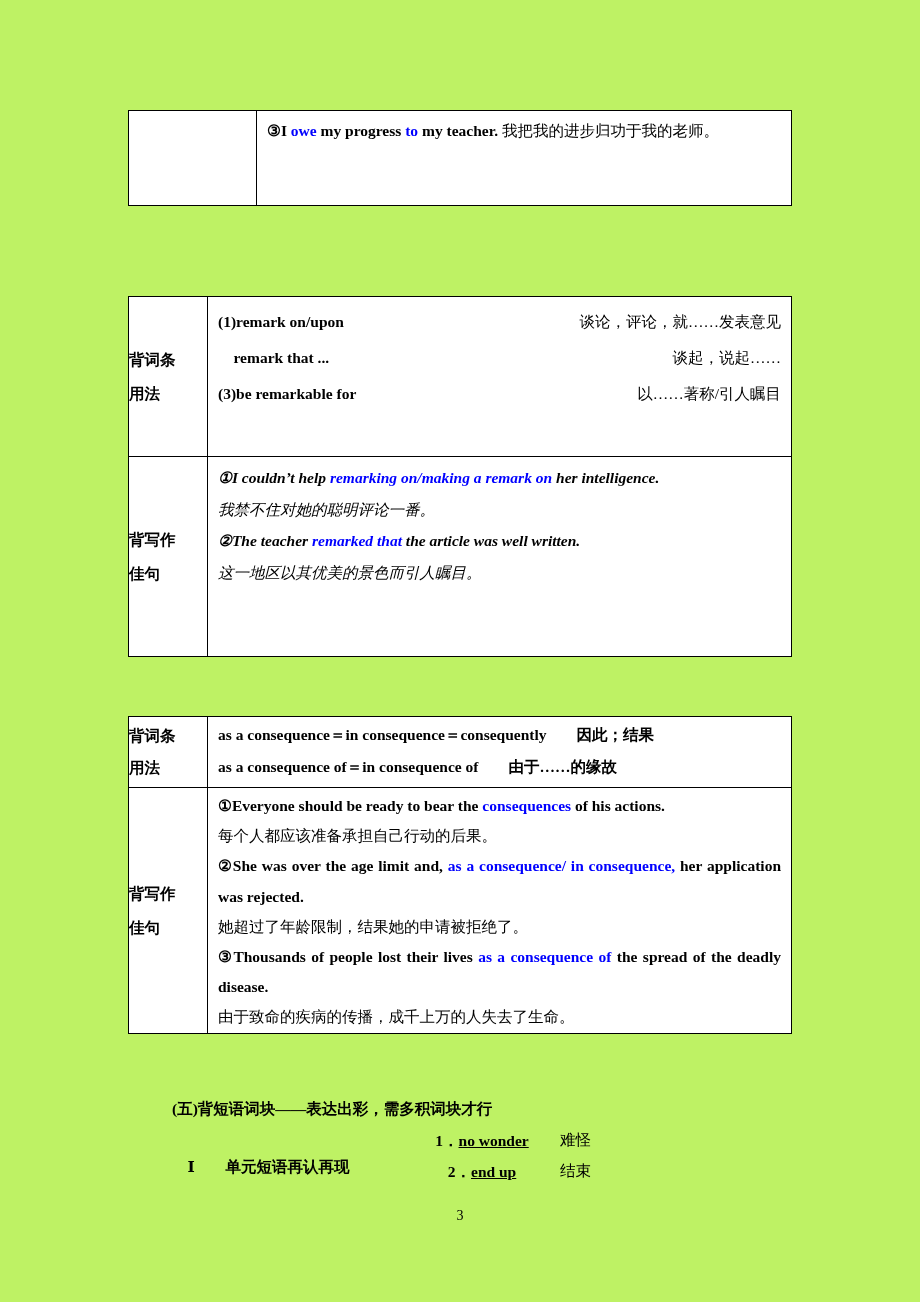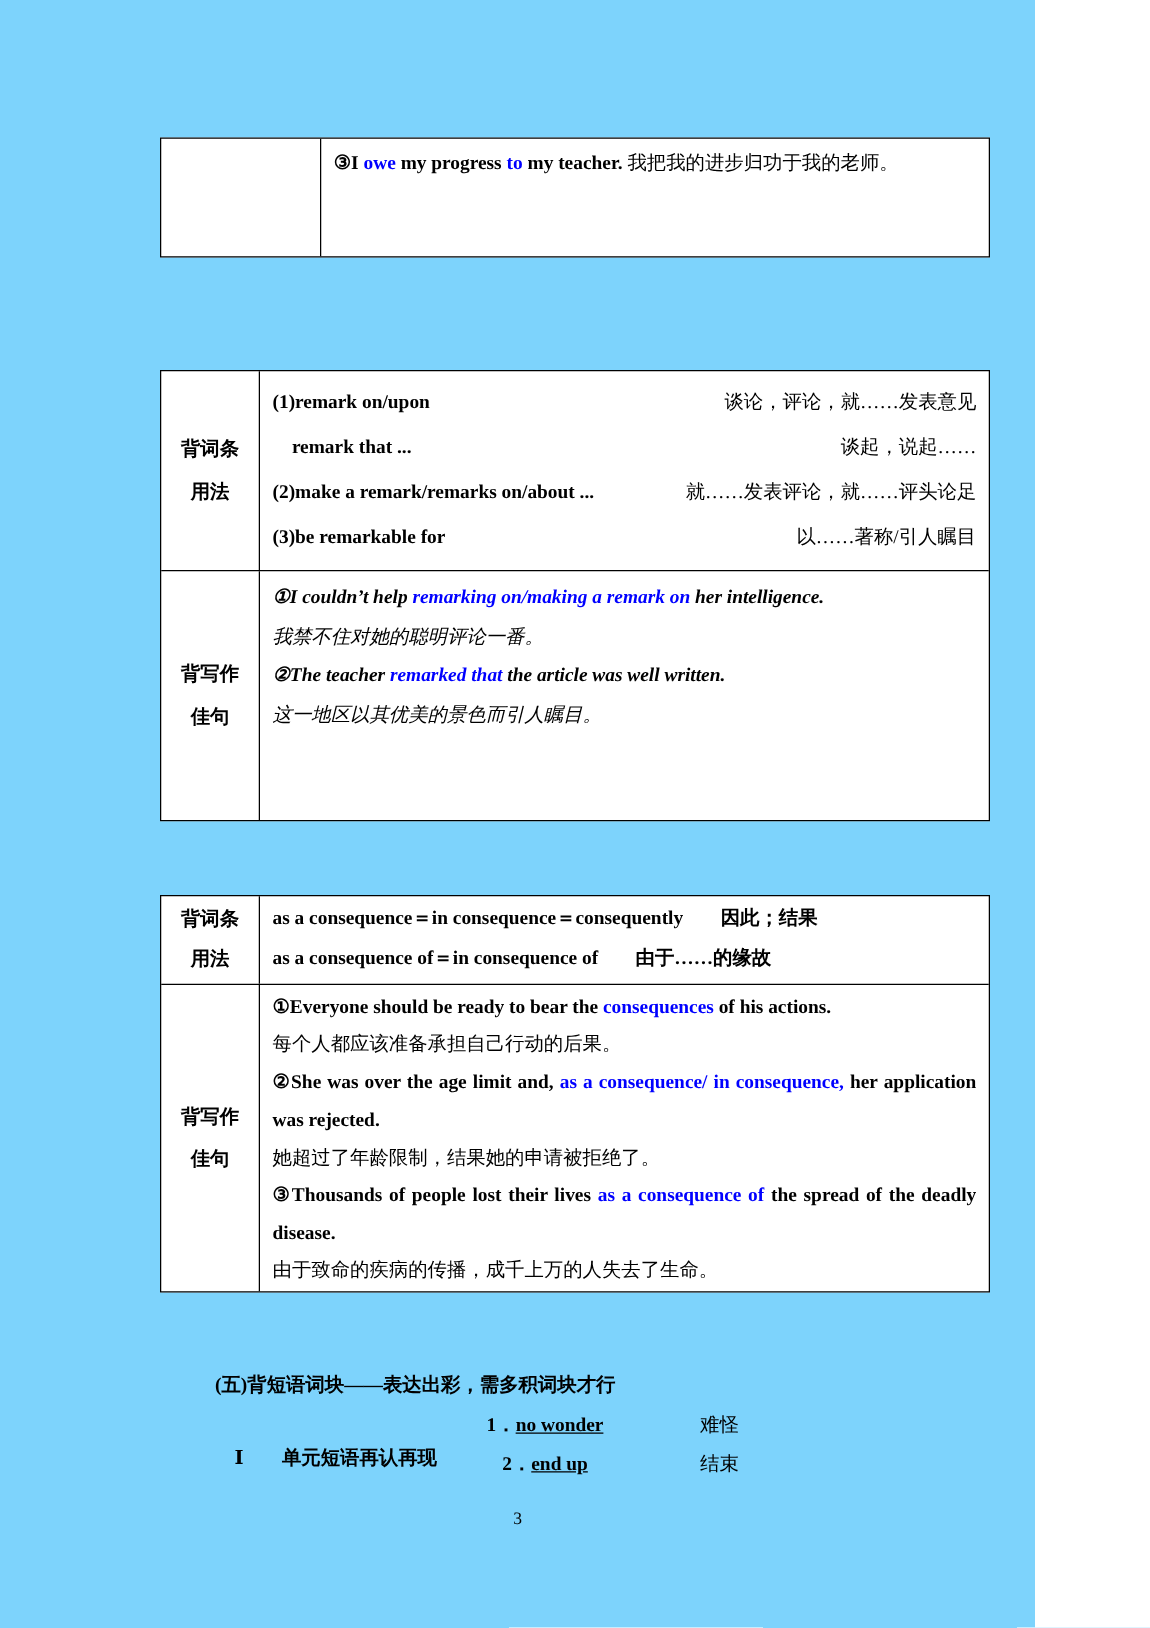--- a/index.html
+++ b/index.html
@@ -2,29 +2,29 @@
 <html><head>
 <meta charset="utf-8">
 <style>
   * { margin:0; padding:0; box-sizing:border-box; }
   html,body { background:#ffffff; }
   body {
     width:920px; height:1302px;
     font-family:"Liberation Serif","DejaVu Serif",serif;
     color:#000;
   }
-  .page { position:relative; width:828px; height:1302px; overflow:hidden; background:#7dd3fc; }
+  .page { position:relative; width:920px; height:1302px; overflow:hidden; background:#bef264; }
 
   
   .tbl { position:absolute; left:128px; width:664px; border:1px solid #000; background:#fff; }
   .trow { display:flex; }
   .trow + .trow { border-top:1px solid #000; }
   .tlabel {
     width:79px; min-width:79px; border-right:1px solid #000;
-    display:flex; flex-direction:column; justify-content:center; align-items:center;
+    display:flex; flex-direction:column; justify-content:center; align-items:flex-start;
     font-weight:bold; font-size:15.5px; line-height:34px; text-align:center;
   }
   .w128 { width:128px; min-width:128px; }
   .tcell { flex:1; padding:6px 10px 0 10px; font-size:15.5px; overflow:hidden; }
   .lh24 { line-height:24px; padding-top:8px; }
   .lh36 { line-height:36px; padding-top:7px; }
   .lh315 { line-height:31.5px; padding-top:5px;font-style:italic; }
   .lh32 { line-height:32px; padding-top:2px; }
   .lh30 { line-height:30.2px; padding-top:3px; }
 
@@ -75,24 +75,20 @@
         <div>用法</div>
       </div>
       <div class="tcell lh36">
         <div class="urow">
           <span class="en">(1)remark on/upon</span>
           <span class="cn">谈论，评论，就……发表意见</span>
         </div>
         <div class="urow">
           <span class="en">    remark that ...</span>
           <span class="cn">谈起，说起……</span>
-        </div>
-        <div class="urow">
-          <span class="en">(2)make a remark/remarks on/about ...</span>
-          <span class="cn">就……发表评论，就……评头论足</span>
         </div>
         <div class="urow">
           <span class="en">(3)be remarkable for</span>
           <span class="cn">以……著称/引人瞩目</span>
         </div>
       </div>
     </div>
     <div class="trow" style="height:200px">
       <div class="tlabel">
         <div>背写作</div>

